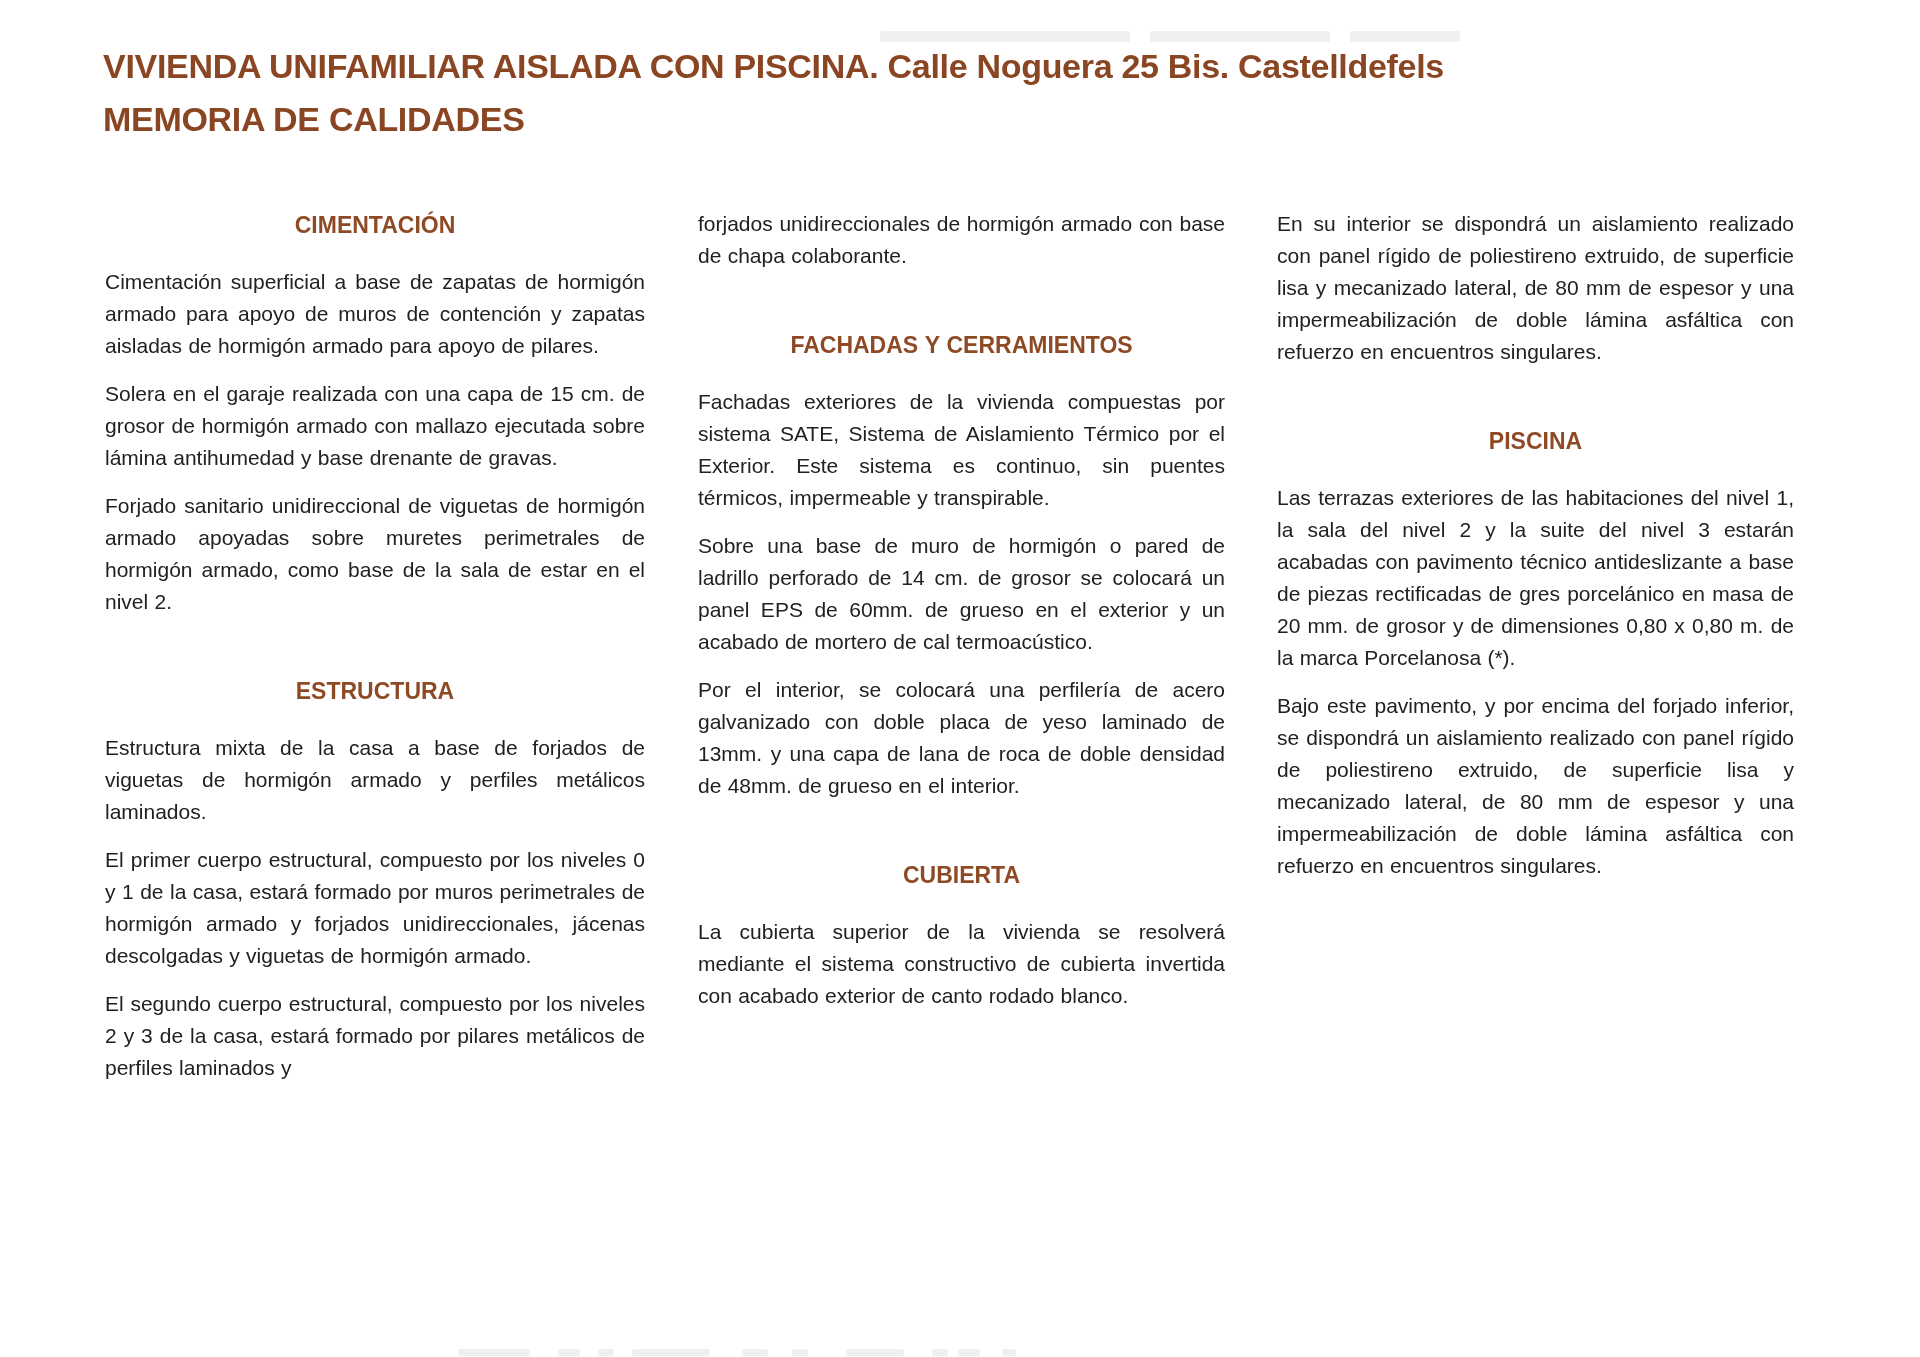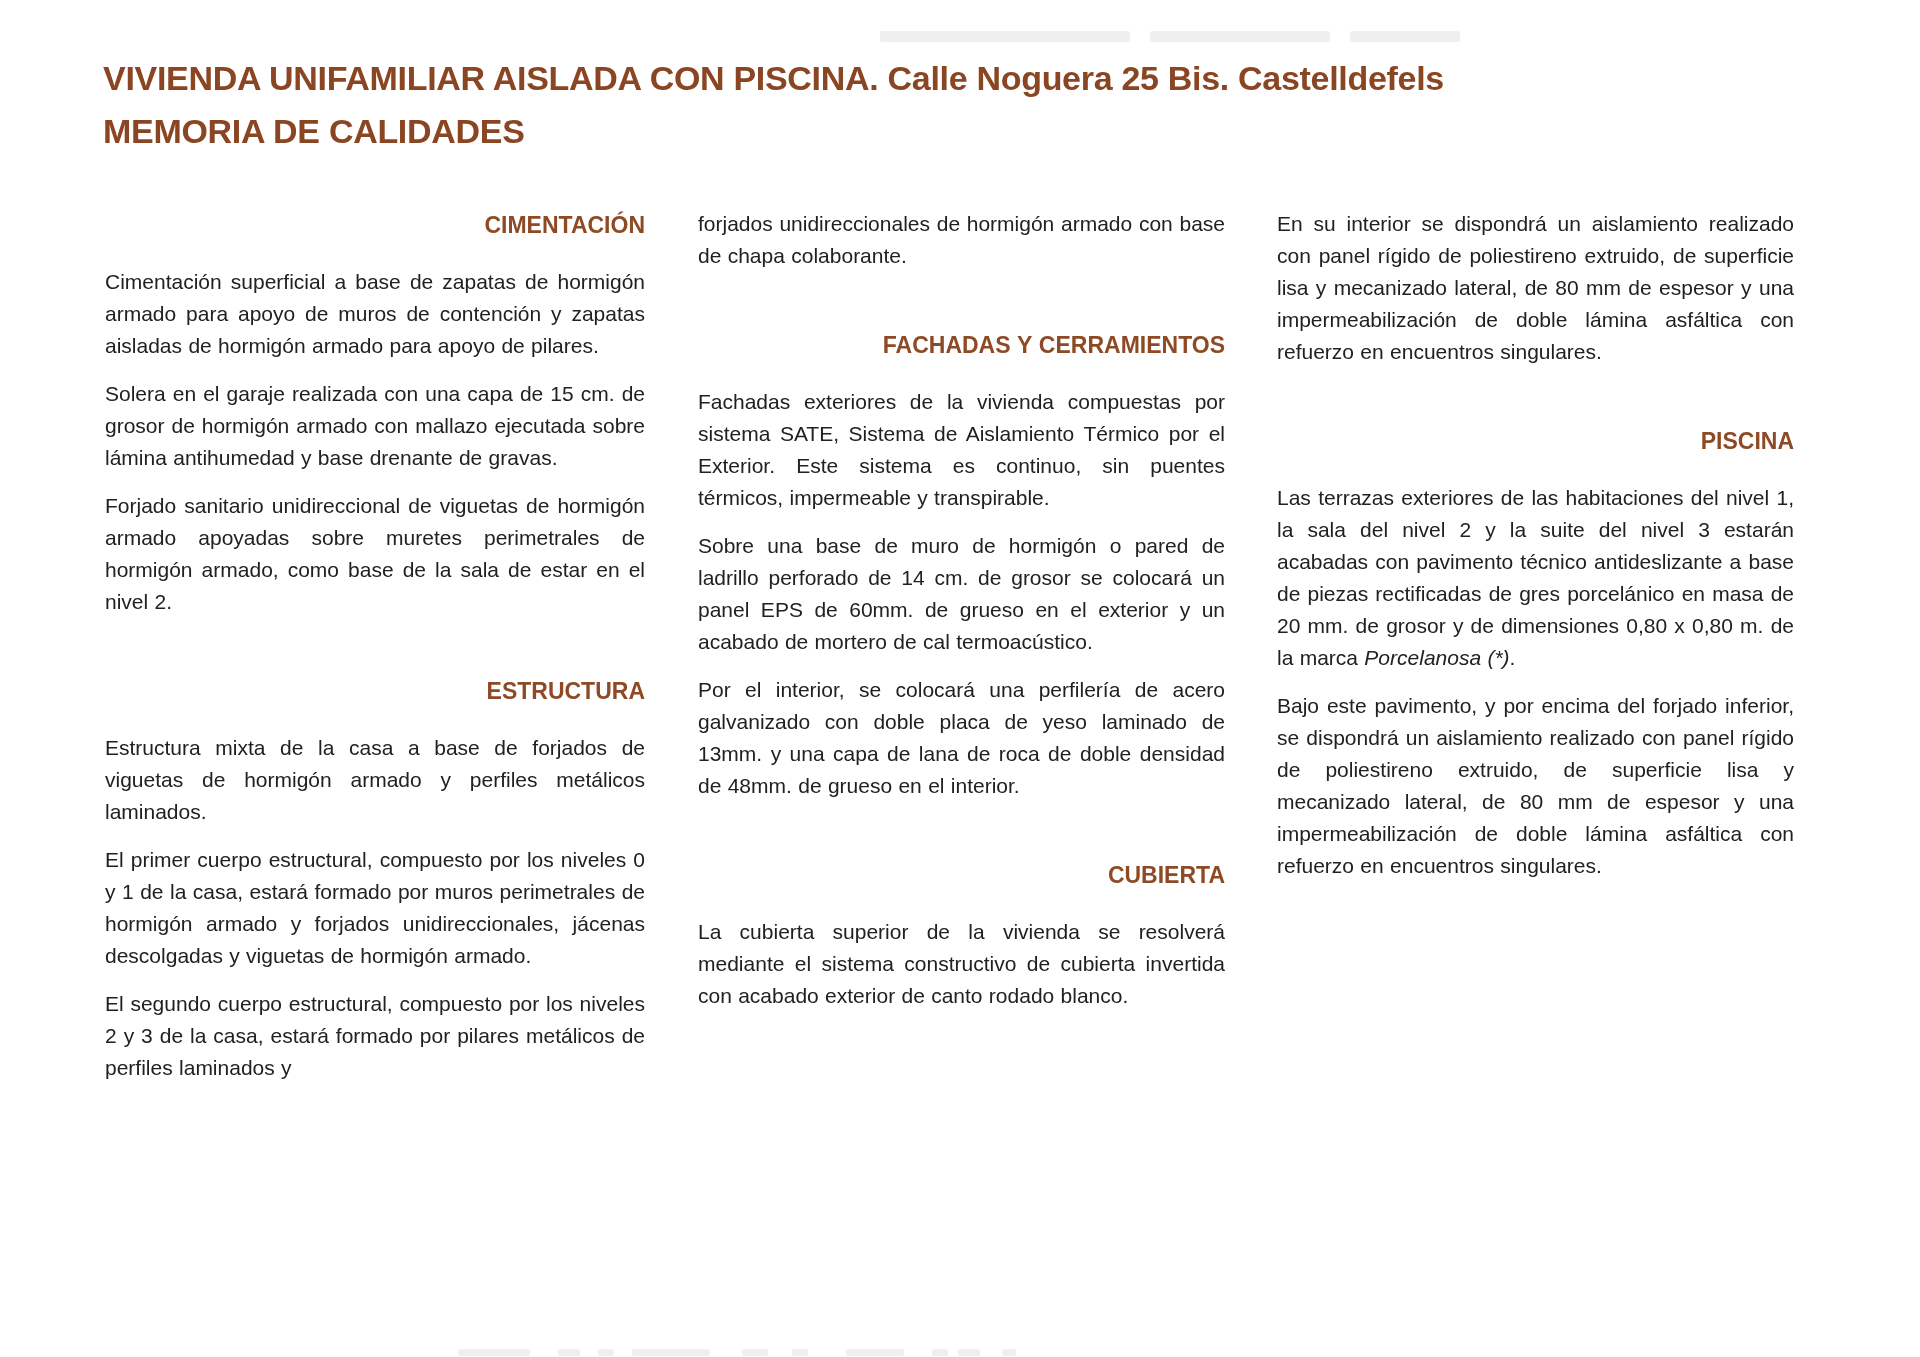--- a/index.html
+++ b/index.html
@@ -11,21 +11,21 @@
     position: relative;
     width: 1920px;
     height: 1357px;
     overflow: hidden;
     font-family: "Liberation Sans", "DejaVu Sans", sans-serif;
     -webkit-font-smoothing: antialiased;
   }
   .doc-title {
     position: absolute;
     left: 103px;
-    top: 52px;
+    top: 40px;
     width: 1500px;
     color: #8a4522;
     font-weight: bold;
     font-size: 34px;
     line-height: 53px;
     letter-spacing: -0.3px;
   }
   .col {
     position: absolute;
     top: 208px;
@@ -37,25 +37,25 @@
   }
   .col-1 { left: 105px;  width: 540px; }
   .col-2 { left: 698px;  width: 527px; }
   .col-3 { left: 1277px; width: 517px; }
   .col h2 {
     color: #8e4a24;
     font-size: 23px;
     line-height: 27px;
     margin: 60px 0 27px 0;
     letter-spacing: 0;
-    text-align: right;
+    text-align: center;
   }
   .col h2:first-child { margin-top: 4px; }
   .col p { margin: 0 0 16px 0; }
-  .col .it { font-style: italic; }
+  .col .it { }
   
   .artifact {
     position: absolute;
     background: #e9e9e9;
     opacity: 0.75;
     border-radius: 2px;
   }
   .a-top    { top: 31px;   height: 11px; }
   .a-bottom { top: 1349px; height: 7px;  }
 </style>

